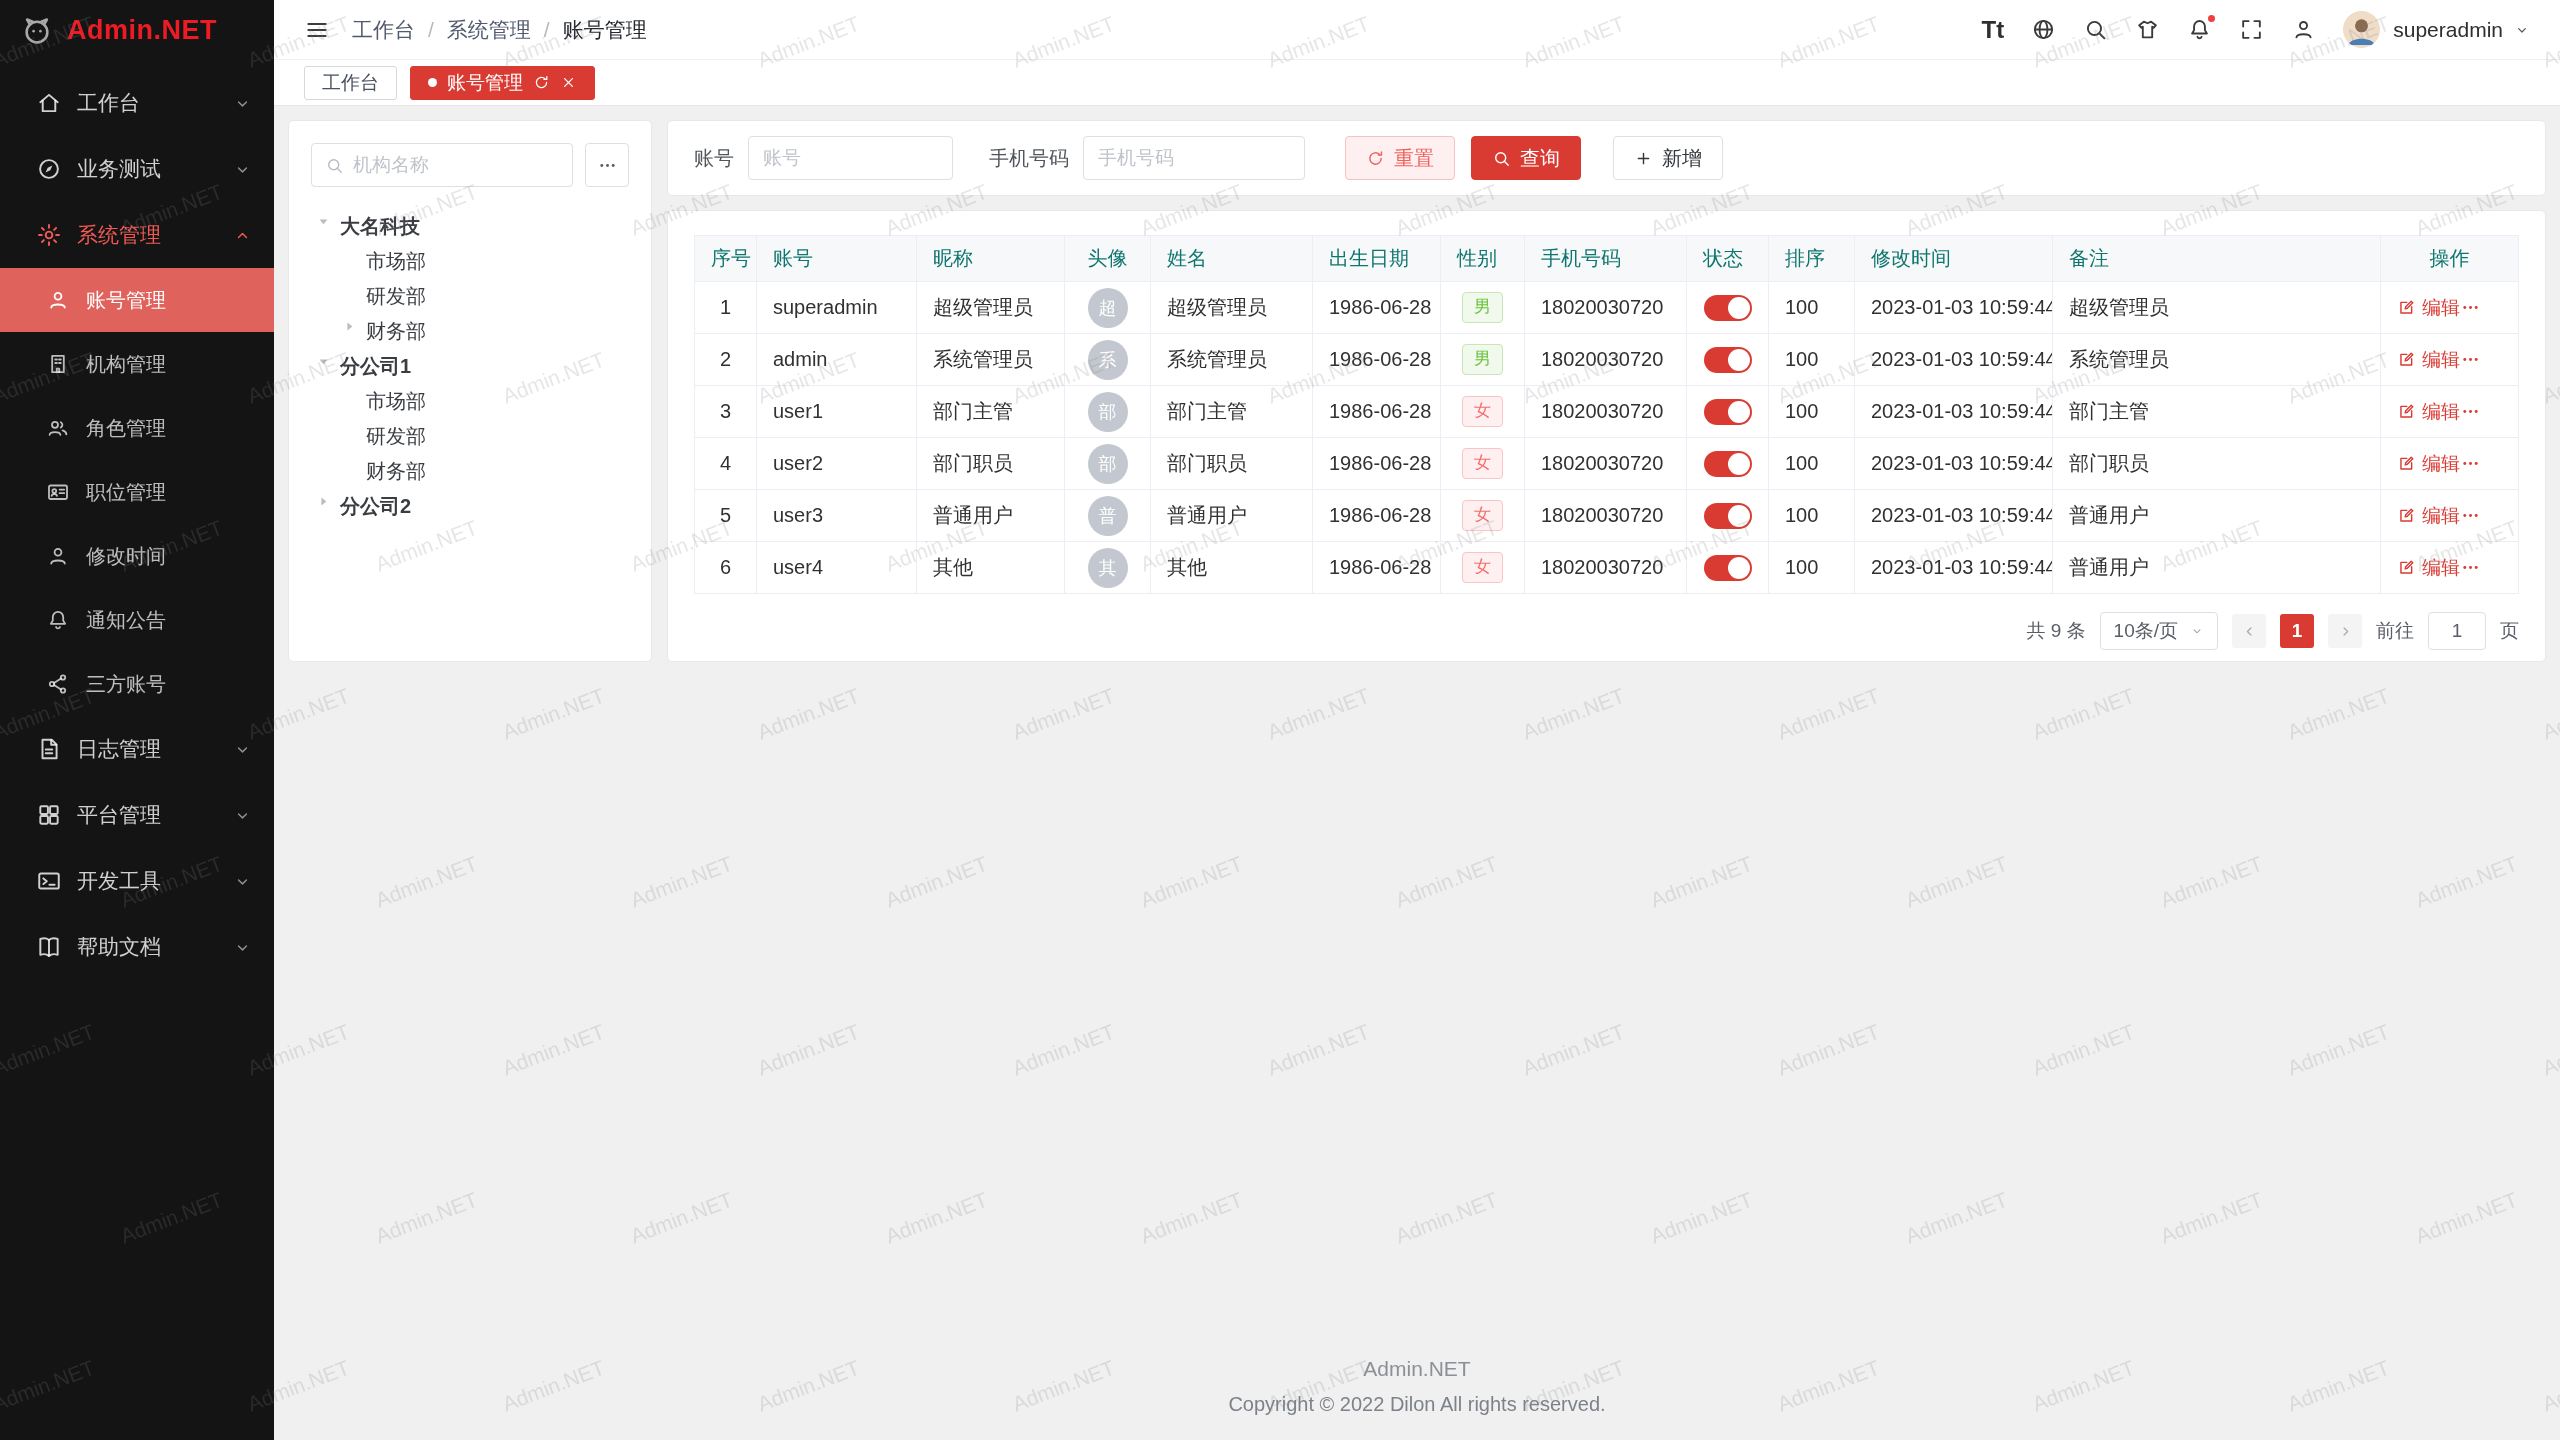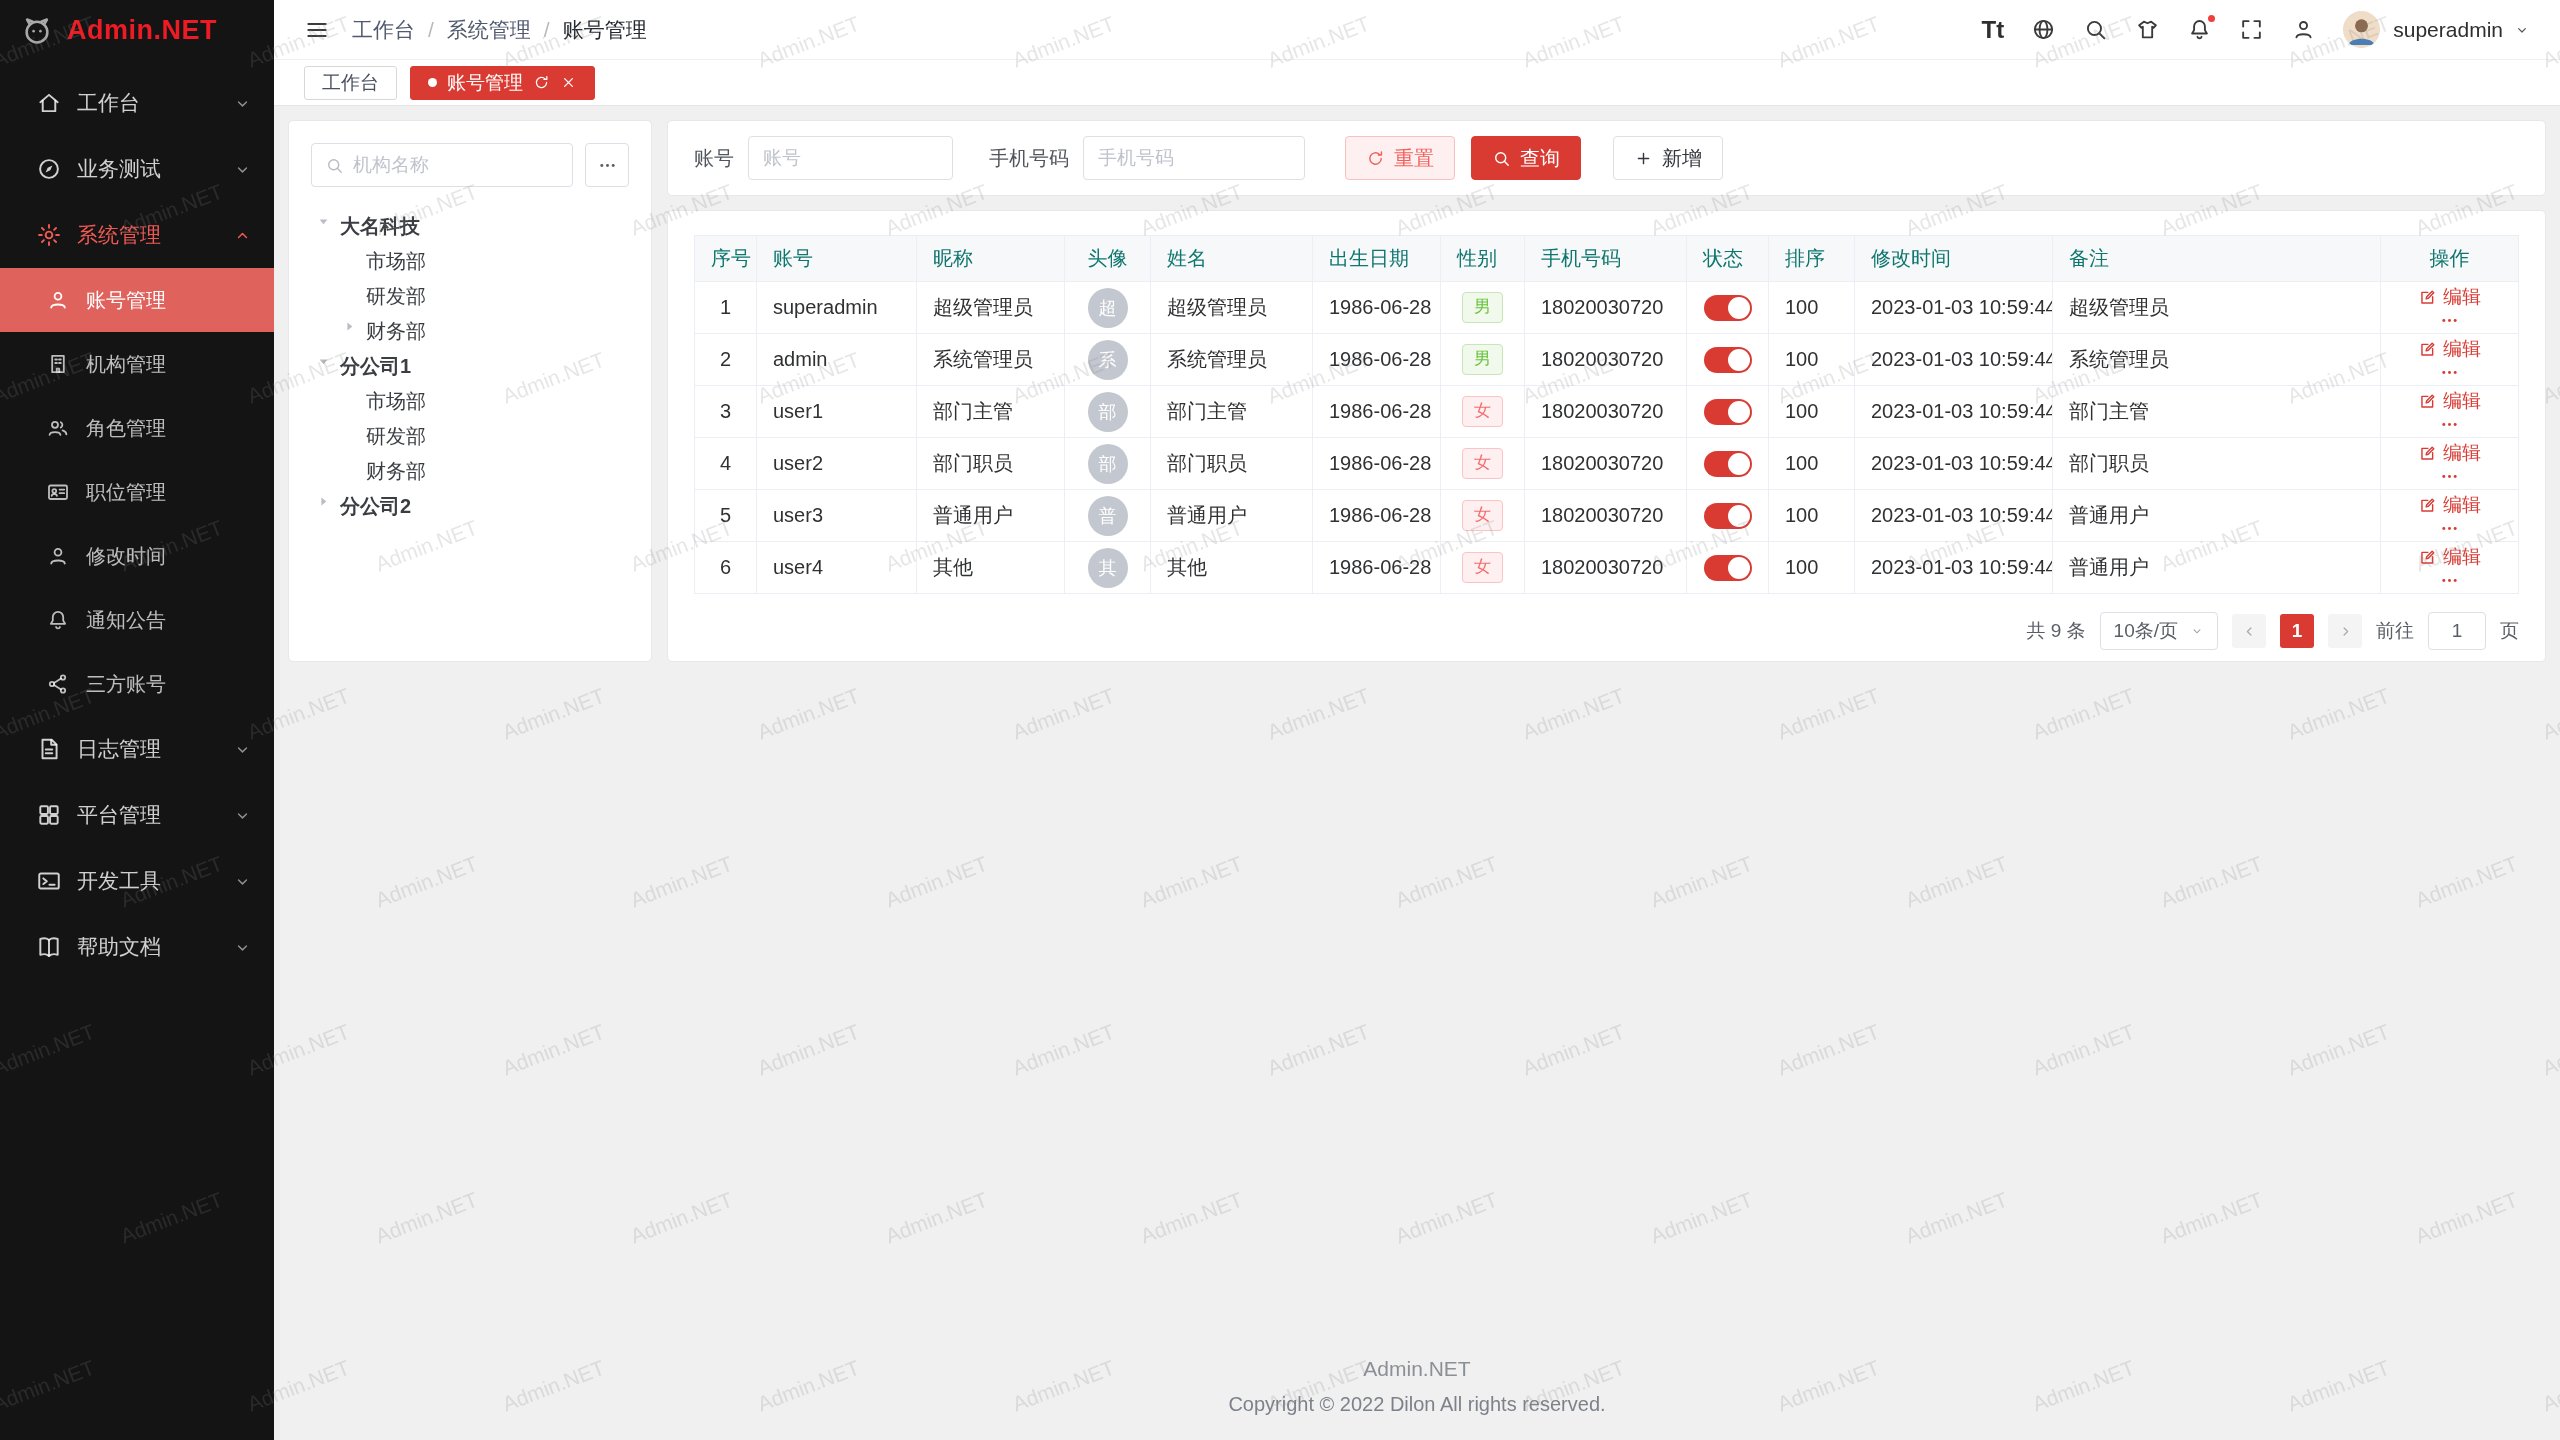--- a/index.html
+++ b/index.html
@@ -89,21 +89,21 @@
   table { width:100%; border-collapse:collapse; table-layout:fixed; font-size:20px; }
   th { background:#f7f8fa; color:#0f766e; font-weight:400; height:46px; text-align:left; padding:0 16px; border:1px solid #ebeef5; overflow:hidden; white-space:nowrap; }
   td { height:52px; padding:0 16px; border:1px solid #ebeef5; color:#303133; overflow:hidden; white-space:nowrap; }
   .center { text-align:center; }
   .avatar-circle { display:inline-flex; width:40px; height:40px; border-radius:50%; background:#c3c7cf; color:#fff; font-size:18px; align-items:center; justify-content:center; }
   .tag { display:inline-block; padding:3px 11px; border-radius:4px; font-size:17px; line-height:1.3; border:1px solid transparent; }
   .tag.male { color:#67c23a; background:#f0f9eb; border-color:#c8e6b8; }
   .tag.female { color:#f56c6c; background:#fef0f0; border-color:#fbc4c4; }
   .switch { width:48px; height:26px; border-radius:13px; background:var(--accent); display:inline-flex; align-items:center; justify-content:flex-end; padding:2px; cursor:pointer; vertical-align:middle; }
   .knob { width:22px; height:22px; border-radius:50%; background:#fff; }
-  .ops { display:flex; align-items:center; justify-content:flex-start; gap:0; color:var(--accent);flex-direction:column; }
+  .ops { display:flex; align-items:center; justify-content:flex-start; gap:0; color:var(--accent); }
   .edit-link { display:inline-flex; align-items:center; gap:6px; cursor:pointer; font-size:19px; }
   .more-link { width:21px; height:21px; display:inline-flex; cursor:pointer; }
 
   .pagination { margin-top:auto; display:flex; align-items:center; justify-content:flex-end; gap:14px; padding-top:18px; font-size:19px; color:#5a5e66; }
   .pg-size { height:38px; border:1px solid #dcdfe6; border-radius:4px; display:inline-flex; align-items:center; gap:12px; padding:0 13px; cursor:pointer; color:#5a5e66; }
   .pg-size .ic14 { color:#9b9ea5; }
   .pg-btn { min-width:34px; height:34px; border-radius:3px; background:#f4f4f5; color:#a8abb2; display:inline-flex; align-items:center; justify-content:center; font-size:19px; cursor:pointer; }
   .pg-btn.current { background:var(--accent); color:#fff; font-weight:600; }
   .pg-goto { width:58px; height:38px; border:1px solid #dcdfe6; border-radius:4px; text-align:center; font-size:19px; font-family:inherit; color:#5a5e66; outline:none; }
 

